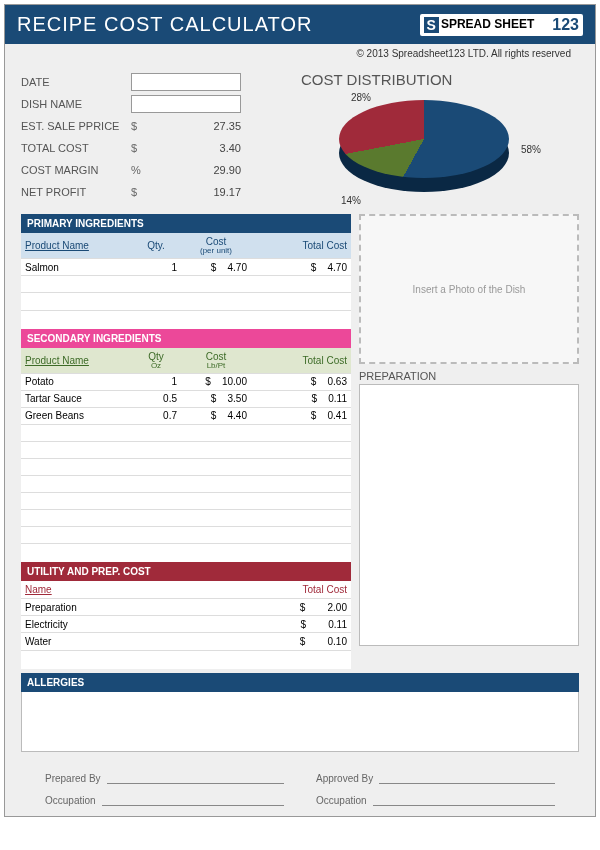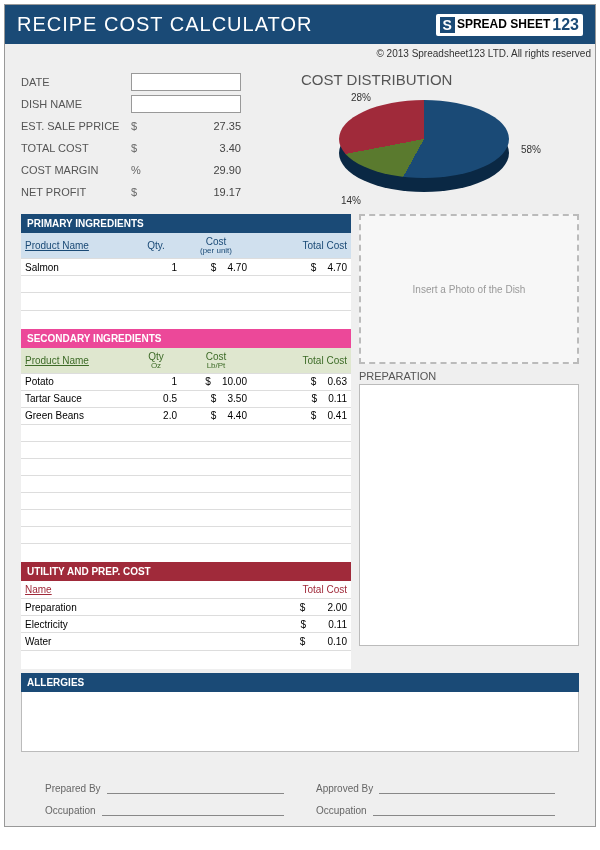--- a/index.html
+++ b/index.html
@@ -2,22 +2,22 @@
 <html><head>
 <meta charset="utf-8">
 <style>
 * { box-sizing: border-box; margin: 0; padding: 0; }
 body { font-family: Arial, sans-serif; background: #fff; width: 600px; height: 850px; overflow: hidden; }
 .wrap { border: 1px solid #999; margin: 4px; background: #efefef; padding: 0 0 6px 0; }
 .header { background: #1a4a76; color: #fff; padding: 8px 12px; display: flex; justify-content: space-between; align-items: center; }
 .header h1 { font-size: 20px; font-weight: normal; letter-spacing: 1px; }
 .logo { background: #fff; color: #000; font-weight: bold; font-size: 12px; padding: 2px 4px; border-radius: 2px; display: flex; align-items: center; }
 .logo .s { background: #1a4a76; color: #fff; padding: 0 3px; margin-right: 2px; font-size: 14px; }
-.logo .nums { color: #1a4a76; font-size: 16px; font-weight: bold; margin-left: 2px; }
-.copy { text-align: right; font-size: 10px; padding: 4px 4px 8px; color: #333; }
+.logo .nums { color: #1a4a76; font-size: 16px; font-weight: bold; margin-left: 18px; }
+.copy { text-align: right; font-size: 10px; padding: 4px 24px 8px; color: #333; }
 .topgrid { display: flex; padding: 4px 16px 10px; }
 .summary { width: 280px; }
 .summary-row { display: flex; align-items: center; height: 22px; font-size: 11px; color: #555; }
 .summary-row .lbl { width: 110px; }
 .summary-row .cur { width: 20px; text-align: left; color: #666; }
 .summary-row .val { width: 90px; text-align: right; color: #444; }
 .summary-row input { border: 1px solid #999; background: #fff; width: 110px; height: 18px; font-size: 11px; padding: 0 4px; }
 .chart { flex: 1; position: relative; }
 .chart-title { font-size: 15px; color: #555; margin-bottom: 6px; }
 .pie-wrap { position: relative; width: 190px; height: 110px; margin-left: 30px; }
@@ -43,21 +43,21 @@
 .th-red { color: #a02a3a; }
 .tbl td { font-size: 10px; padding: 2px 4px; border-top: 1px solid #ddd; height: 17px; }
 .tbl td.r { text-align: right; }
 .sub { font-size: 8px; display: block; line-height: 1; }
 .total-row td { background: inherit; color: #fff; font-weight: bold; font-size: 11px; padding: 3px 6px; }
 .photo-box { border: 2px dashed #bbb; height: 150px; display: flex; align-items: center; justify-content: center; font-size: 10px; color: #999; background: #f7f7f7; }
 .prep-label { font-size: 11px; color: #555; margin: 6px 0 2px; }
 .prep-box { border: 1px solid #bbb; background: #fff; height: 262px; }
 .allergies-box { margin: 0 16px; border: 1px solid #bbb; border-top: none; background: #fff; height: 60px; }
 .allergies-hdr { margin: 4px 16px 0; }
-.sign { display: flex; padding: 28px 40px 4px; font-size: 10px; color: #666; gap: 32px; }
+.sign { display: flex; padding: 18px 40px 4px; font-size: 10px; color: #666; gap: 32px; }
 .sign > div { flex: 1; display: flex; align-items: flex-end; }
 .sign .sl { margin-right: 6px; }
 .sign .line { flex: 1; border-bottom: 1px solid #888; height: 14px; }
 </style>
 </head>
 <body>
 
 <div class="wrap">
   <div class="header">
     <h1>RECIPE COST CALCULATOR</h1>
@@ -175,21 +175,21 @@
               <td class="r">$&nbsp;&nbsp;&nbsp;&nbsp;0.63</td>
             </tr>
             <tr>
               <td>Tartar Sauce</td>
               <td class="r">0.5</td>
               <td class="r">$&nbsp;&nbsp;&nbsp;&nbsp;3.50</td>
               <td class="r">$&nbsp;&nbsp;&nbsp;&nbsp;0.11</td>
             </tr>
             <tr>
               <td>Green Beans</td>
-              <td class="r">2.0</td>
+              <td class="r">0.7</td>
               <td class="r">$&nbsp;&nbsp;&nbsp;&nbsp;4.40</td>
               <td class="r">$&nbsp;&nbsp;&nbsp;&nbsp;0.41</td>
             </tr>
           </tbody>
         <tbody>
             <tr>
               <td></td>
               <td></td>
               <td></td>
               <td></td>

